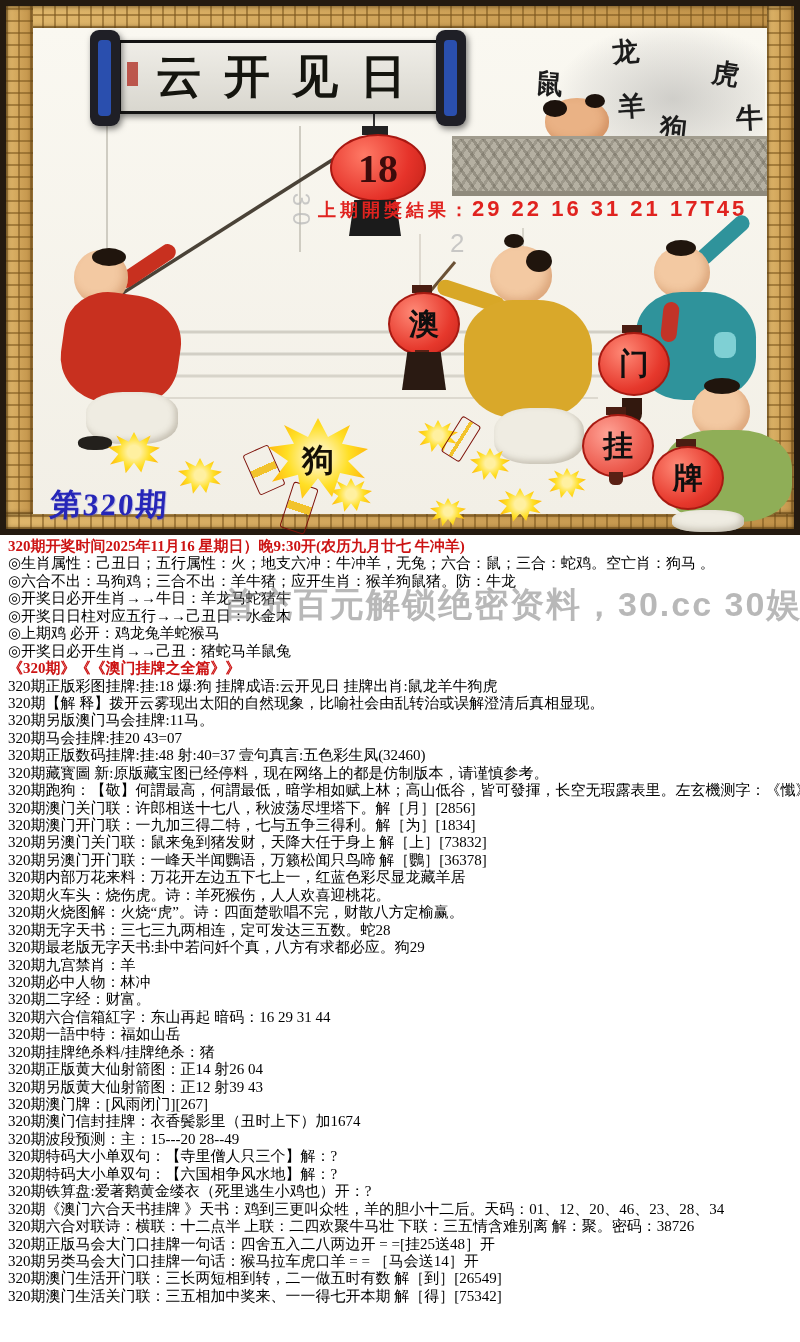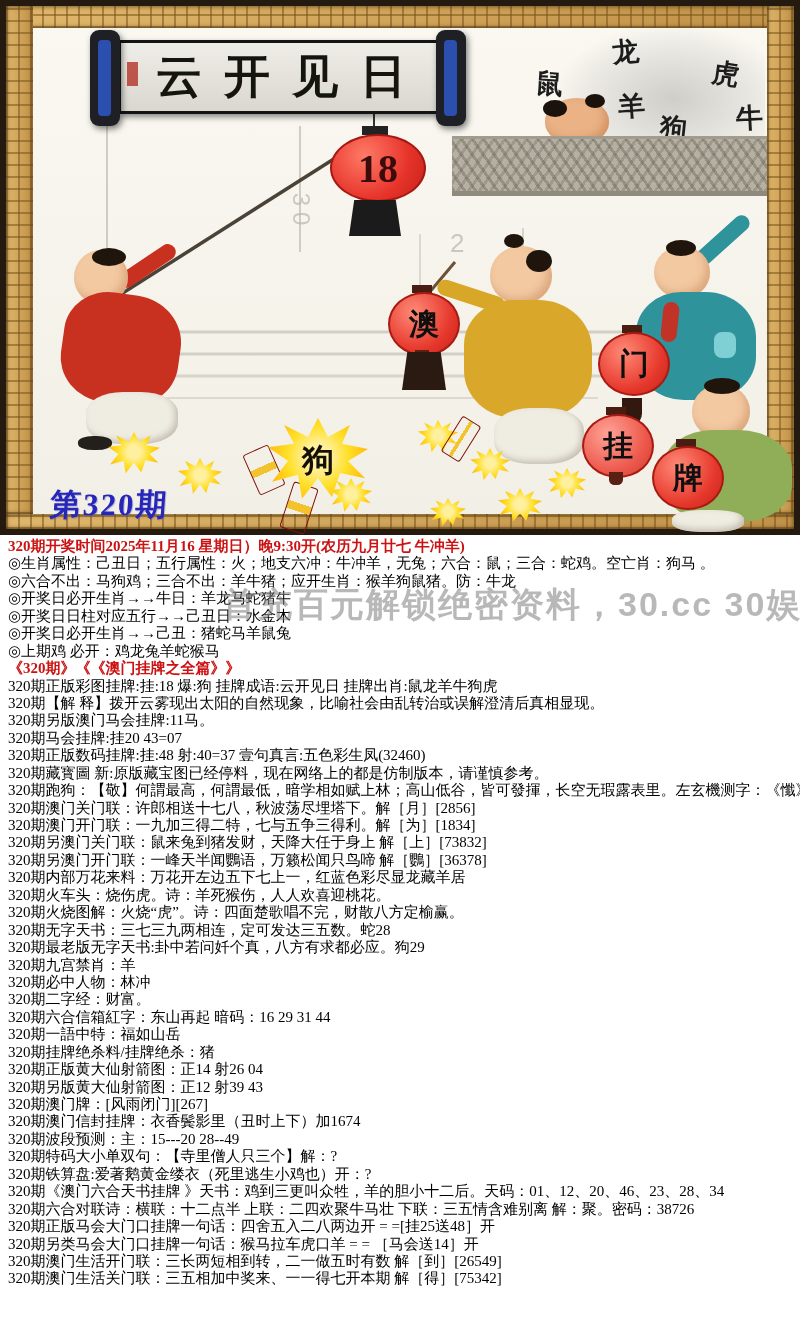--- a/index.html
+++ b/index.html
@@ -148,20 +148,23 @@
         <div class="hair2"></div>
     </div>
     <div class="roof"></div>
 
     <div class="lan18cap"></div>
     <div class="lan18">
       <span class="num">18</span>
     </div>
     <div class="lanbase"></div>
 
+    <div class="result">
+      <span class="lab">上期開獎結果：</span><span class="val">29 22 16 31 21 17T45</span>
+    </div>
     <div class="faint v30">30</div>
     <div class="faint n2">2</div>
 
     <div class="kid" style="left:58px;top:242px;width:180px;height:205px;">
       <div class="arm" style="left:56px;top:16px;width:66px;height:16px;background:#c8301f;transform:rotate(-34deg);"></div>
       <div class="head" style="left:16px;top:8px;width:54px;height:54px;"></div>
       <div class="hair" style="left:34px;top:6px;width:34px;height:18px;"></div>
       <div class="body" style="left:4px;top:52px;width:118px;height:110px;background:#c8301f;transform:rotate(8deg);"></div>
       <div class="pants" style="left:28px;top:150px;width:92px;height:52px;"></div>
       <div class="shoe" style="left:20px;top:194px;width:34px;height:14px;"></div>
@@ -235,22 +238,22 @@
 
     <div class="issue">第320期</div>
   </div>
 
   <div class="textsec" id="lines">
       <div class="line red">320期开奖时间2025年11月16 星期日）晚9:30开(农历九月廿七 牛冲羊)</div>
       <div class="line">◎生肖属性：己丑日；五行属性：火；地支六冲：牛冲羊，无兔；六合：鼠；三合：蛇鸡。空亡肖：狗马 。</div>
       <div class="line">◎六合不出：马狗鸡；三合不出：羊牛猪；应开生肖：猴羊狗鼠猪。防：牛龙</div>
       <div class="line">◎开奖日必开生肖→→牛日：羊龙马蛇猪牛</div>
       <div class="line">◎开奖日日柱对应五行→→己丑日：水金木</div>
+      <div class="line">◎上期鸡 必开：鸡龙兔羊蛇猴马</div>
       <div class="line">◎开奖日必开生肖→→己丑：猪蛇马羊鼠兔</div>
-      <div class="line">◎上期鸡 必开：鸡龙兔羊蛇猴马</div>
       <div class="line red">《320期》《《澳门挂牌之全篇》》</div>
       <div class="line">320期正版彩图挂牌:挂:18 爆:狗 挂牌成语:云开见日 挂牌出肖:鼠龙羊牛狗虎</div>
       <div class="line">320期【解 释】拨开云雾现出太阳的自然现象，比喻社会由乱转治或误解澄清后真相显现。</div>
       <div class="line">320期另版澳门马会挂牌:11马。</div>
       <div class="line">320期马会挂牌:挂20 43=07</div>
       <div class="line">320期正版数码挂牌:挂:48 射:40=37 壹句真言:五色彩生凤(32460)</div>
       <div class="line">320期藏寳圖 新:原版藏宝图已经停料，现在网络上的都是仿制版本，请谨慎参考。</div>
       <div class="line">320期跑狗：【敬】何謂最高，何謂最低，暗学相如赋上林；高山低谷，皆可發揮，长空无瑕露表里。左玄機测字：《懺》</div>
       <div class="line">320期澳门关门联：许郎相送十七八，秋波荡尽埋塔下。解［月］[2856]</div>
       <div class="line">320期澳门开门联：一九加三得二特，七与五争三得利。解［为］[1834]</div>
@@ -266,20 +269,21 @@
       <div class="line">320期二字经：财富。</div>
       <div class="line">320期六合信箱紅字：东山再起 暗码：16 29 31 44</div>
       <div class="line">320期一語中特：福如山岳</div>
       <div class="line">320期挂牌绝杀料/挂牌绝杀：猪</div>
       <div class="line">320期正版黄大仙射箭图：正14 射26 04</div>
       <div class="line">320期另版黄大仙射箭图：正12 射39 43</div>
       <div class="line">320期澳门牌：[风雨闭门][267]</div>
       <div class="line">320期澳门信封挂牌：衣香鬓影里（丑时上下）加1674</div>
       <div class="line">320期波段预测：主：15---20 28--49</div>
       <div class="line">320期特码大小单双句：【寺里僧人只三个】解：?</div>
+      <div class="line">320期特码大小单双句：【六国相争风水地】解：?</div>
       <div class="line">320期铁算盘:爱著鹅黄金缕衣（死里逃生小鸡也）开：?</div>
       <div class="line">320期《澳门六合天书挂牌 》天书：鸡到三更叫众牲，羊的胆小十二后。天码：01、12、20、46、23、28、34</div>
       <div class="line">320期六合对联诗：横联：十二点半 上联：二四欢聚牛马壮 下联：三五情含难别离 解：聚。密码：38726</div>
       <div class="line">320期正版马会大门口挂牌一句话：四舍五入二八两边开 = =[挂25送48］开</div>
       <div class="line">320期另类马会大门口挂牌一句话：猴马拉车虎口羊 = = ［马会送14］开</div>
       <div class="line">320期澳门生活开门联：三长两短相到转，二一做五时有数 解［到］[26549]</div>
       <div class="line">320期澳门生活关门联：三五相加中奖来、一一得七开本期 解［得］[75342]</div>
     </div>
   <div class="watermark">首充百元解锁绝密资料，30.cc 30娱乐</div>
 

